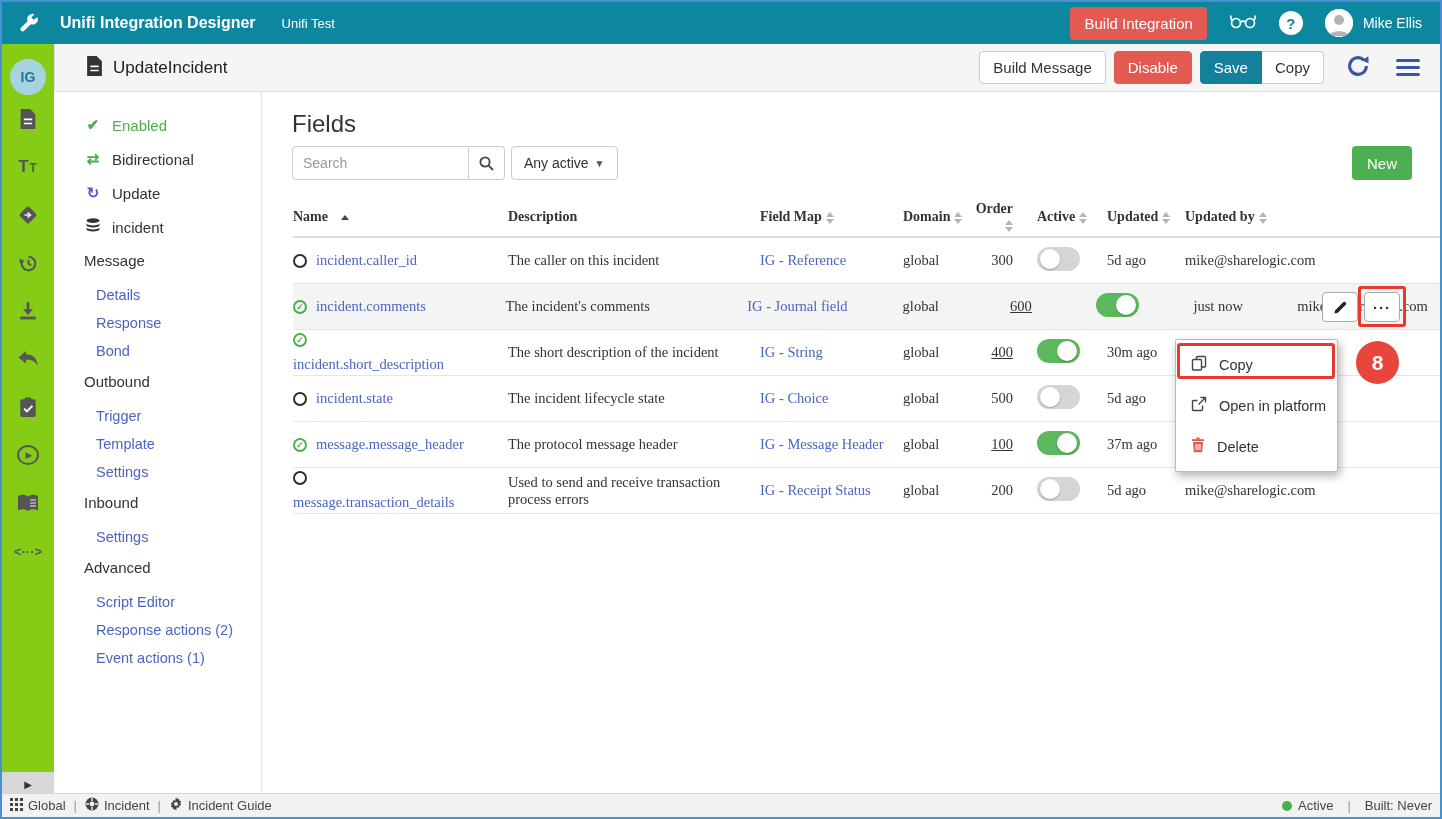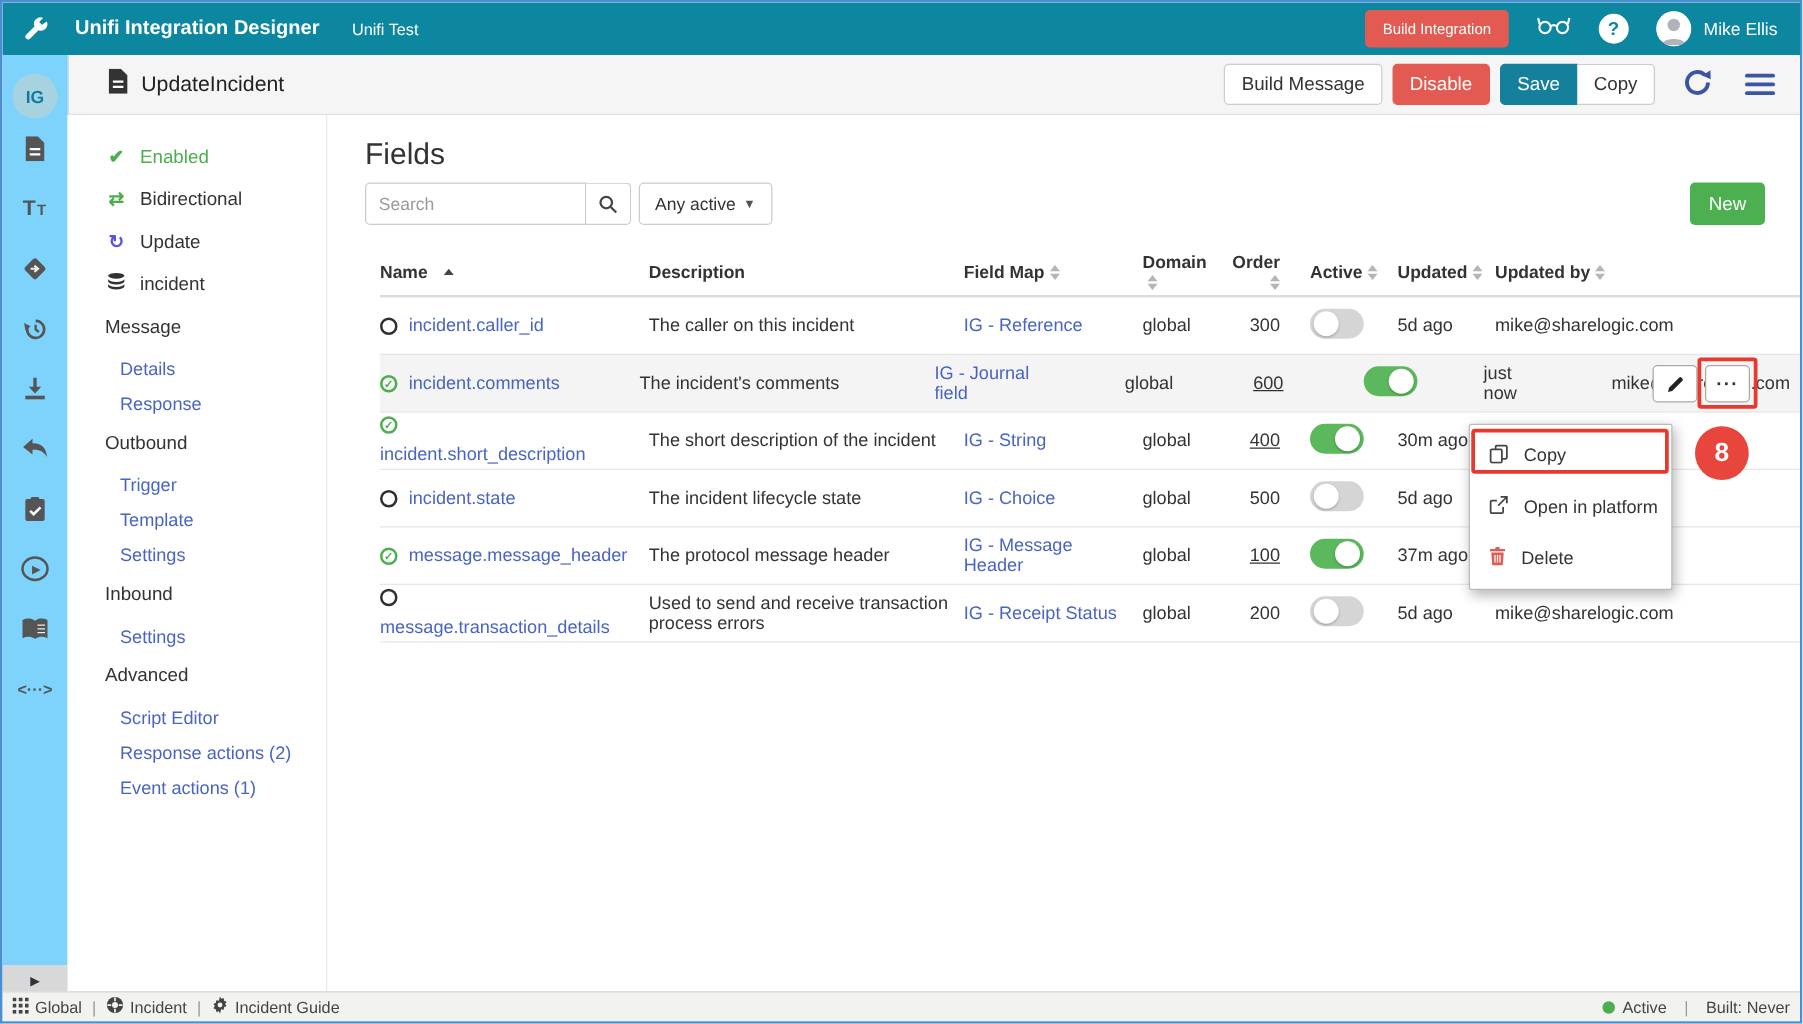--- a/index.html
+++ b/index.html
@@ -5,40 +5,40 @@
   * { margin:0; padding:0; box-sizing:border-box; }
   html,body { background:#fff; font-family:"Liberation Sans", sans-serif; }
   .window { position:relative; width:1442px; height:819px; border:2px solid #4a8fd0; background:#fff; overflow:hidden; }
 
   
   .topbar { position:absolute; left:0; top:0; width:100%; height:42px; background:#0d87a0; display:flex; align-items:center; color:#fff; }
   .topbar .wrench { width:52px; display:flex; justify-content:center; }
   .topbar .app-title { font-size:16px; font-weight:bold; margin-left:6px; }
   .topbar .workspace { font-size:13px; margin-left:26px; }
   .topbar .tb-right { margin-left:auto; display:flex; align-items:center; gap:22px; padding-right:18px; }
-  .btn-build-integration { background:#e25a52; color:#fff; border:none; border-radius:4px; font-size:12px; padding:8px 14px; font-family:inherit; cursor:pointer; }
+  .btn-build-integration { background:#e25a52; color:#fff; border:none; border-radius:4px; font-size:15px; padding:8px 14px; font-family:inherit; cursor:pointer; }
   .help-circle { width:24px; height:24px; border-radius:50%; background:#fff; color:#0d87a0; font-weight:bold; font-size:15px; display:flex; align-items:center; justify-content:center; }
   .avatar-circle { width:28px; height:28px; border-radius:50%; background:#fff; overflow:hidden; display:flex; align-items:flex-end; justify-content:center; }
   .user-name { font-size:14px; margin-left:-12px; }
 
   
   .page-header { position:absolute; left:52px; top:42px; width:1388px; height:48px; background:#f5f5f5; border-bottom:1px solid #e2e2e2; display:flex; align-items:center; padding:0 18px 0 32px; }
   .page-title { font-size:17px; color:#222; margin-left:10px; }
   .ph-right { margin-left:auto; display:flex; align-items:center; gap:8px; }
   .btn { font-family:inherit; font-size:15px; border-radius:4px; padding:7px 13px; cursor:pointer; border:1px solid #ccc; background:#fff; color:#333; }
   .btn-danger { background:#e25a52; border-color:#e25a52; color:#fff; }
   .btn-teal { background:#15809b; border-color:#15809b; color:#fff; }
   .btn-group { display:flex; }
   .btn-group .btn:first-child { border-radius:4px 0 0 4px; }
   .btn-group .btn:last-child { border-radius:0 4px 4px 0; border-left:none; }
   .icon-btn { background:none; border:none; cursor:pointer; padding:4px; margin-left:10px; }
   .hamburger span { display:block; width:24px; height:3px; background:#3b55a5; border-radius:2px; margin:4px 0; }
 
   
-  .rail { position:absolute; left:0; top:42px; width:53px; height:753px; background:#7dd3fc; border-right:1px solid #ddd; display:flex; flex-direction:column; align-items:center; }
+  .rail { position:absolute; left:0; top:42px; width:53px; height:753px; background:#84cc16; border-right:1px solid #ddd; display:flex; flex-direction:column; align-items:center; }
   .rail-avatar { width:36px; height:36px; border-radius:50%; background:#a7d3e0; color:#1579a0; font-weight:bold; font-size:14px; display:flex; align-items:center; justify-content:center; margin-top:15px; }
   .rail-icon { width:52px; height:48px; display:flex; align-items:center; justify-content:center; color:#555; cursor:pointer; }
   .rail-icon:first-of-type { margin-top:16px; }
   .rail-icon svg { display:block; }
   .tt-glyph { font-weight:bold; color:#555; font-size:17px; letter-spacing:1px; }
   .tt-glyph .small { font-size:12px; }
   .play-oval { width:22px; height:20px; border:2px solid #555; border-radius:50%; display:flex; align-items:center; justify-content:center; font-size:9px; color:#555; padding-left:2px; }
   .code-glyph { font-weight:bold; color:#555; font-size:13px; letter-spacing:0; }
   .collapse-strip { position:absolute; left:0; bottom:0; width:52px; height:25px; background:#d8d8d8; display:flex; align-items:center; justify-content:center; color:#333; font-size:10px; cursor:pointer; }
 
@@ -58,21 +58,21 @@
   .controls { position:absolute; left:30px; top:54px; right:30px; height:34px; display:flex; align-items:center; }
   .search-wrap { display:flex; }
   .search-input { width:177px; height:34px; border:1px solid #ccc; border-radius:4px 0 0 4px; padding:0 10px; font-size:14px; font-family:inherit; color:#333; }
   .search-input::placeholder { color:#9a9a9a; }
   .search-btn { width:36px; height:34px; border:1px solid #ccc; border-left:none; border-radius:0 4px 4px 0; background:#fff; cursor:pointer; display:flex; align-items:center; justify-content:center; }
   .filter-btn { height:34px; margin-left:6px; background:#fff; border:1px solid #ccc; border-radius:4px; font-size:14px; color:#333; font-family:inherit; padding:0 12px; cursor:pointer; display:flex; align-items:center; gap:6px; }
   .caret-down { font-size:10px; color:#555; }
   .btn-new { position:absolute; right:0; top:0; height:34px; background:#4cb050; border:none; border-radius:4px; color:#fff; font-size:15px; font-family:inherit; padding:0 15px; cursor:pointer; }
 
   
-  .table { position:absolute; left:12px; top:106px; right:0; padding-left:30px; font-size:14.5px; color:#333; }
+  .table { position:absolute; left:1px; top:106px; right:0; padding-left:30px; font-size:14.5px; color:#333;font-family:Liberation Serif, serif; }
   .thead { display:flex; align-items:center; height:40px; font-weight:bold; font-size:14px; border-bottom:2px solid #ddd; }
   .cell { padding-right:10px; }
   .c-name { width:215px; display:flex; align-items:center; gap:9px; flex-wrap:wrap; }
   .c-desc { width:252px; }
   .c-map  { width:143px; }
   .c-domain { width:70px; }
   .c-order { width:64px; text-align:right; padding-right:24px; }
   .c-active { width:70px; }
   .c-updated { width:78px; }
   .c-updatedby { width:180px; }
@@ -255,20 +255,21 @@
             <path d="M1.5 9.2a6.5 2.3 0 0 0 13 0v2a6.5 2.3 0 0 1-13 0z" fill="#333"></path>
           </svg>
       </span>
       <span>incident</span>
     </div>
 
     <div class="side-section">
       <div class="side-section-title">Message</div>
       <a class="side-link">Details</a>
       <a class="side-link">Response</a>
+      <a class="side-link">Bond</a>
     </div>
     <div class="side-section">
       <div class="side-section-title">Outbound</div>
       <a class="side-link">Trigger</a>
       <a class="side-link">Template</a>
       <a class="side-link">Settings</a>
     </div>
     <div class="side-section">
       <div class="side-section-title">Inbound</div>
       <a class="side-link">Settings</a>

